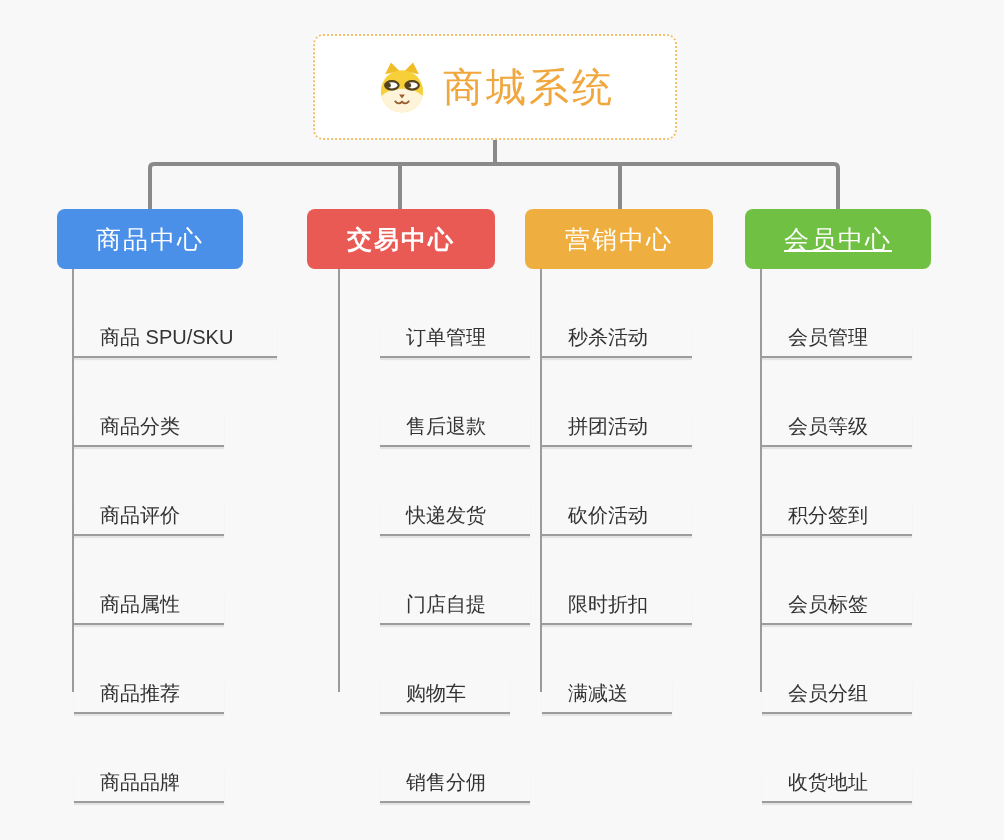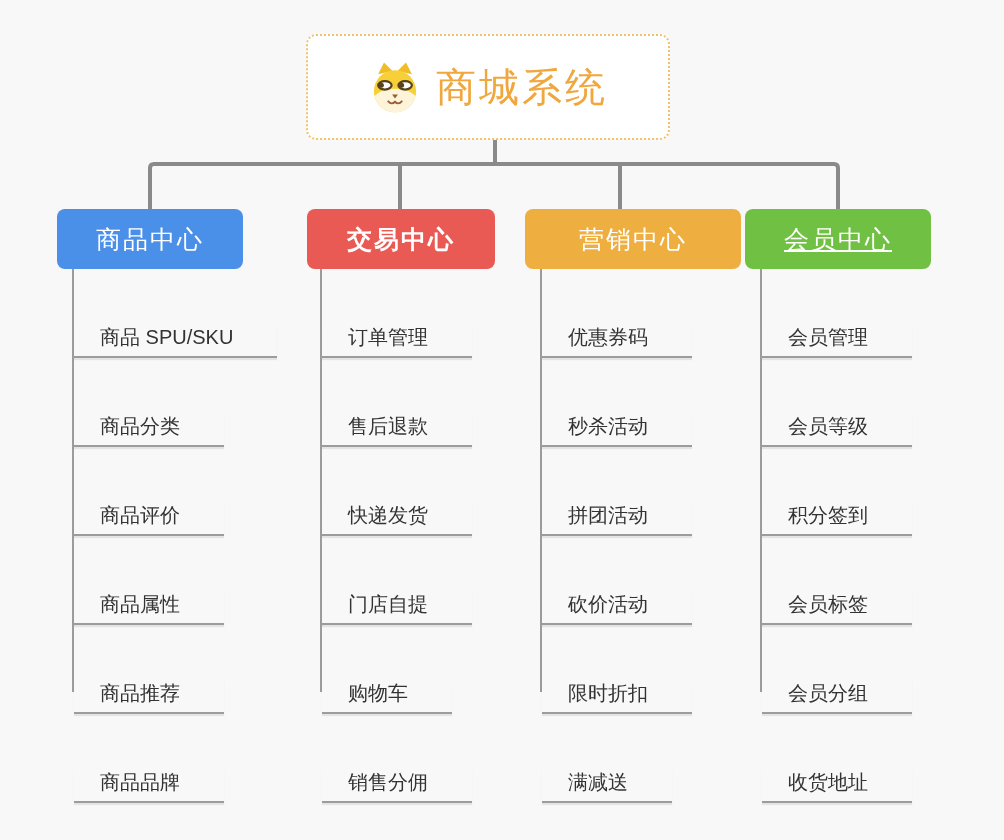--- a/index.html
+++ b/index.html
@@ -9,21 +9,21 @@
     background: var(--background, #f8f8f8);
     position: relative;
     overflow: hidden;
   }
   .canvas { position: absolute; inset: 0; width: 1004px; height: 840px; }
 
   .connectors { position: absolute; left: 0; top: 0; pointer-events: none; }
   .connectors g { stroke: var(--connector, #8a8a8a); stroke-width: 4; fill: none; }
 
   .root-node {
-    position: absolute; left: 306px; top: 34px; width: 364px; height: 106px;
+    position: absolute; left: 313px; top: 34px; width: 364px; height: 106px;
     background: #ffffff;
     border: 2px dotted var(--root-border, #f3c06a);
     border-radius: 10px;
     display: flex; align-items: center; justify-content: center; gap: 14px;
   }
   .root-title {
     color: var(--root-title, #f0a73e);
     font-size: 40px;
     letter-spacing: 3px;
     white-space: nowrap;
@@ -33,29 +33,29 @@
     position: absolute; top: 209px; height: 60px;
     border-radius: 8px;
     display: flex; align-items: center; justify-content: center;
     color: var(--header-text, #ffffff);
     font-size: 25px;
     letter-spacing: 2px;
     cursor: default;
   }
   .bh-1 { left: 57px;  width: 186px; }
   .bh-2 { left: 307px; width: 188px; }
-  .bh-3 { left: 525px; width: 216px; }
+  .bh-3 { left: 525px; width: 188px; }
   .bh-4 { left: 745px; width: 186px; }
 
   .leaf-list {
     position: absolute; top: 269px; height: 423px;
     border-left: 2px solid var(--leaf-line, #9c9c9c);
   }
   .ll-1 { left: 72px; }
-  .ll-2 { left: 320px; }
+  .ll-2 { left: 338px; padding-left: 40px; }
   .ll-3 { left: 540px; }
   .ll-4 { left: 760px; }
 
   .leaf-item { height: 89px; display: flex; align-items: flex-end; }
   .leaf-label {
     display: inline-block;
     padding: 0 44px 5px 26px;
     border-bottom: 2px solid var(--leaf-line, #9c9c9c);
     box-shadow: 0 2px 1px rgba(0,0,0,0.08);
     font-size: 20px;
@@ -150,23 +150,20 @@
     <div class="leaf-item">
         <span class="leaf-label">购物车</span>
       </div>
     <div class="leaf-item">
         <span class="leaf-label">销售分佣</span>
       </div>
   </div>
 
   <div class="leaf-list ll-3">
     <div class="leaf-item">
-        <span class="leaf-label">优惠券码</span>
-      </div>
-    <div class="leaf-item">
         <span class="leaf-label">秒杀活动</span>
       </div>
     <div class="leaf-item">
         <span class="leaf-label">拼团活动</span>
       </div>
     <div class="leaf-item">
         <span class="leaf-label">砍价活动</span>
       </div>
     <div class="leaf-item">
         <span class="leaf-label">限时折扣</span>

